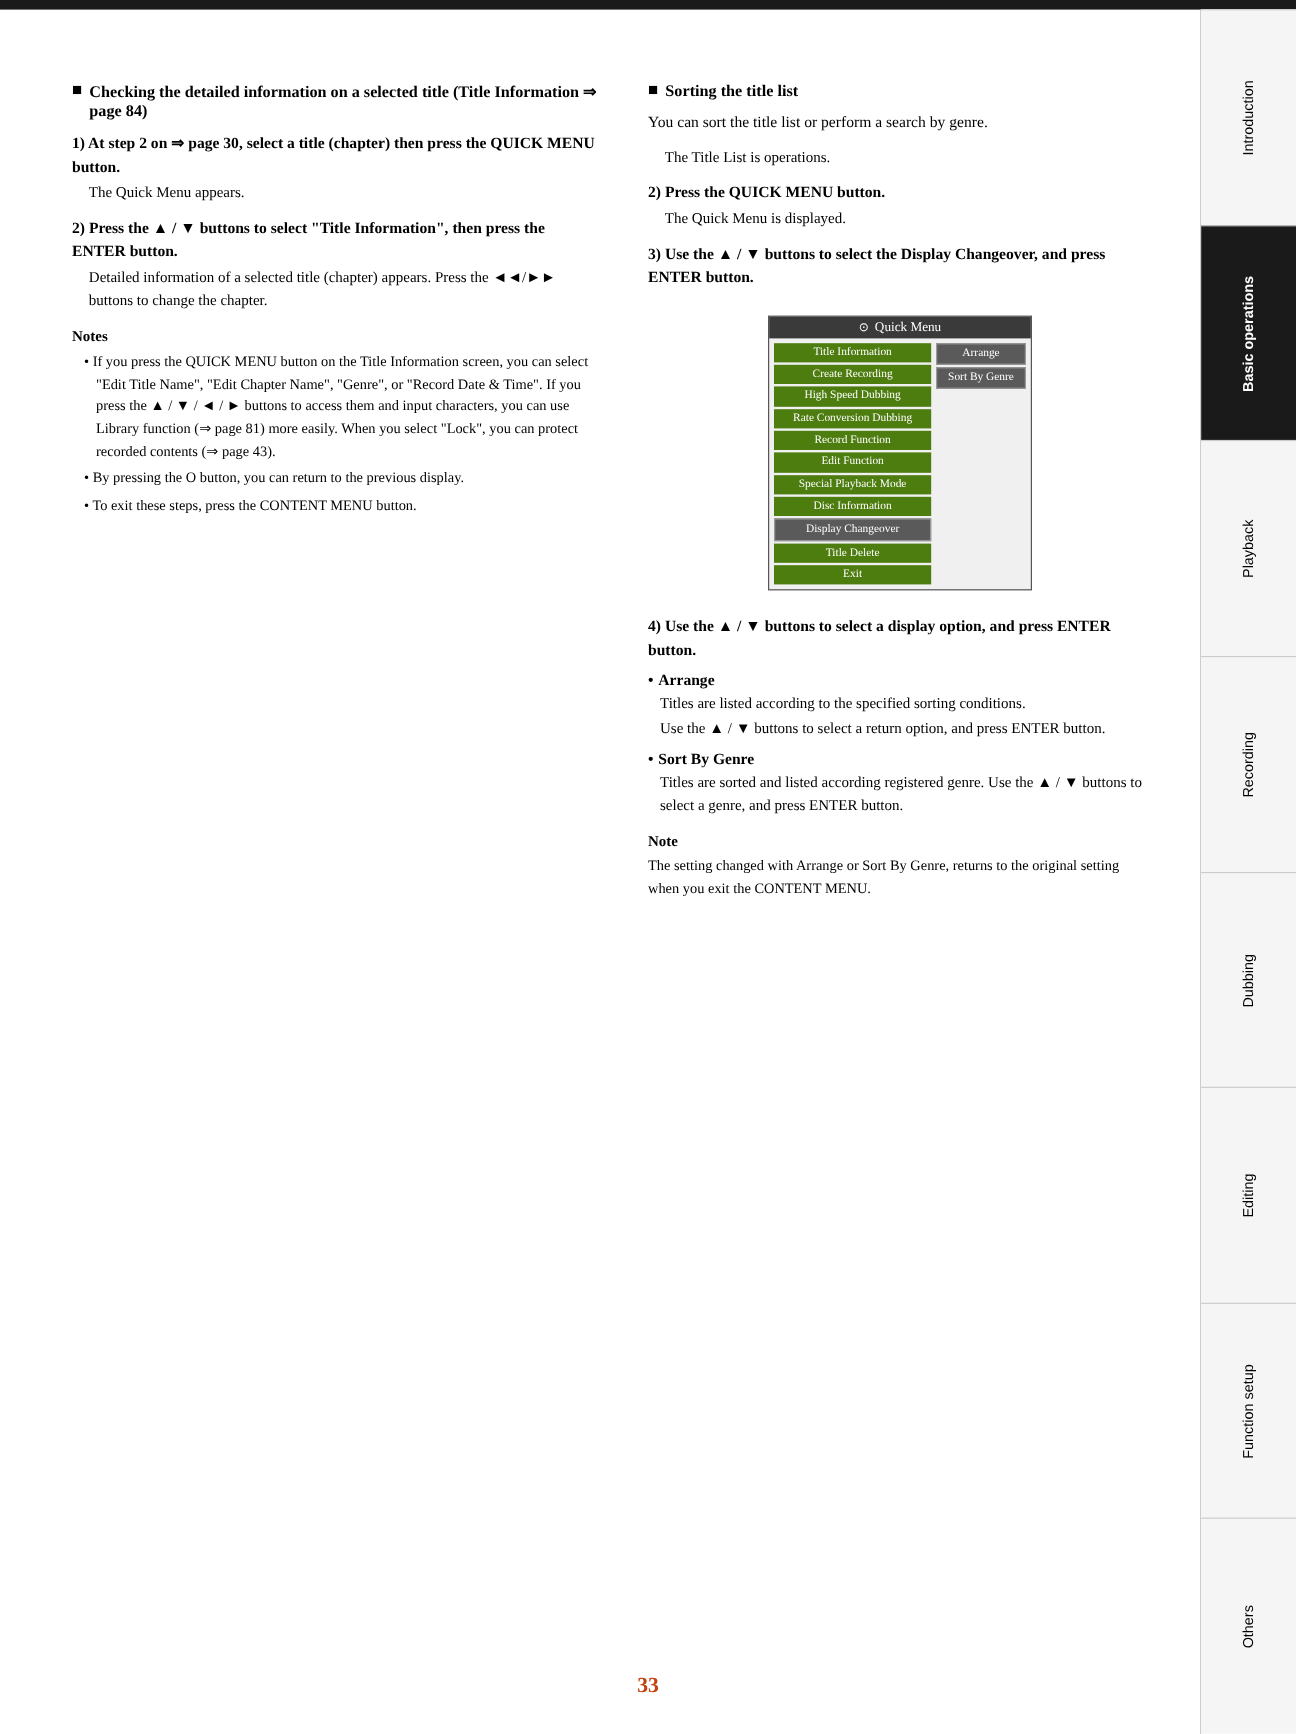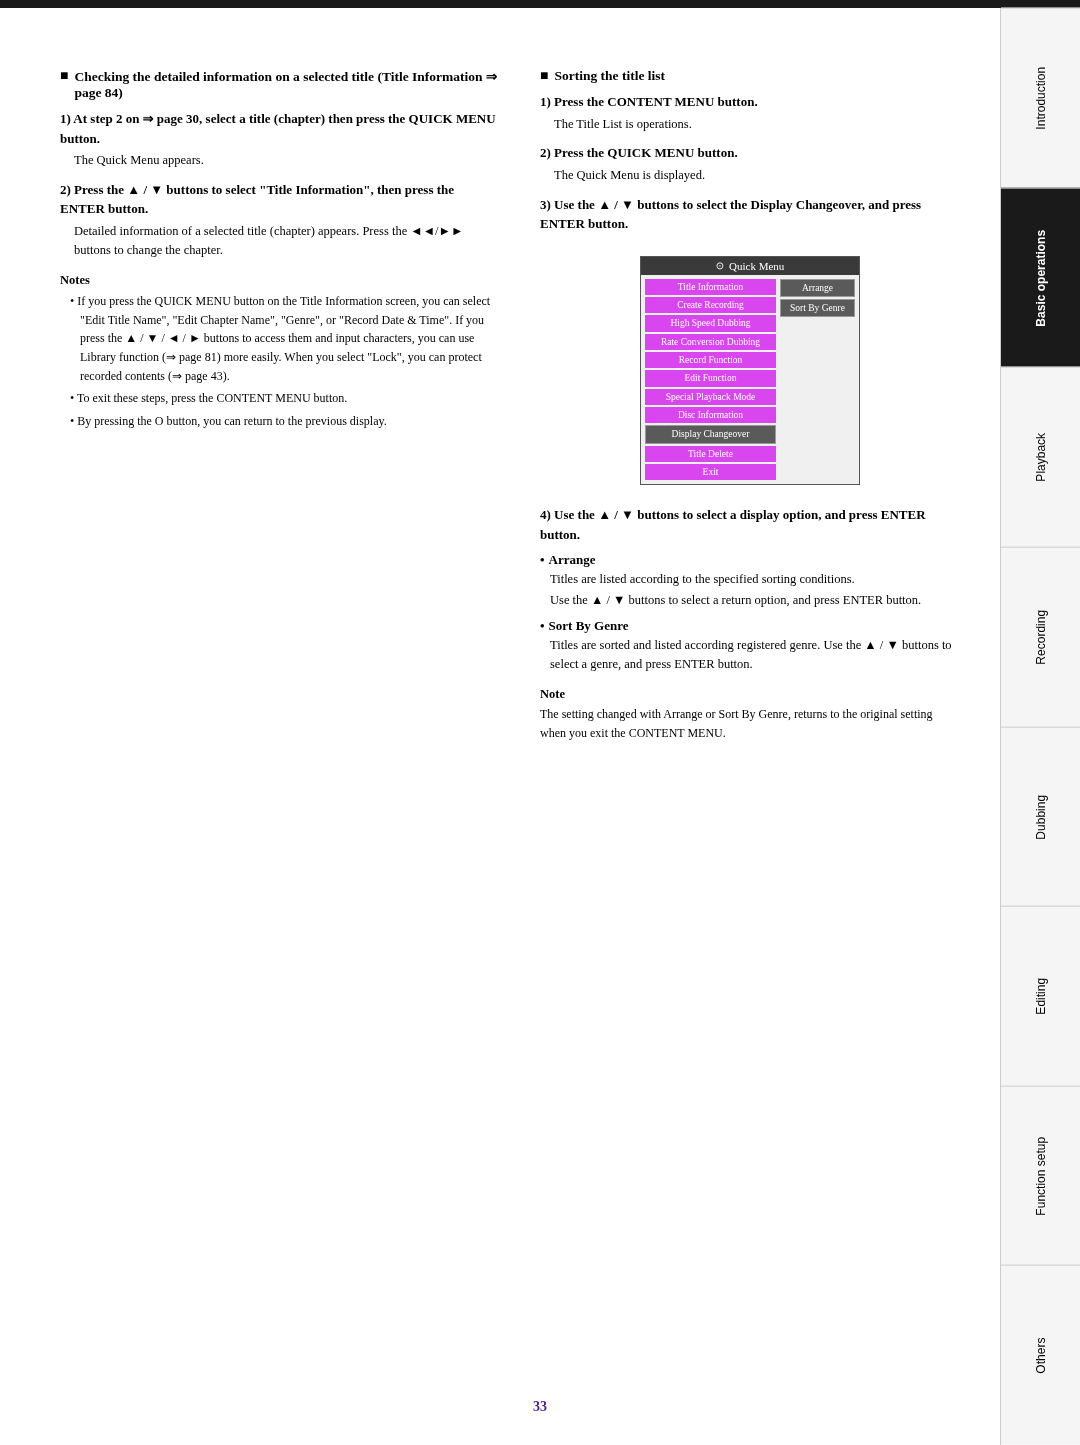--- a/index.html
+++ b/index.html
@@ -150,21 +150,21 @@
     }
 
     .qm-right {
       width: 75px;
       display: flex;
       flex-direction: column;
       gap: 2px;
     }
 
     .qm-item {
-      background: #d946ef;
+      background: #4d7c0f;
       color: white;
       text-align: center;
       padding: 2px 4px;
       font-size: 9.5px;
       line-height: 1.3;
     }
 
     .qm-item.highlighted {
       background: #5a5a5a;
       border: 1px solid #999;
@@ -222,23 +222,23 @@
       color: #fff;
       font-weight: bold;
     }
 
     
     .page-number {
       position: absolute;
       bottom: 30px;
       left: 50%;
       transform: translateX(-50%);
-      font-size: 14px;
-      font-weight: bold;
-      color: #4c1d95;
+      font-size: 18px;
+      font-weight: bold;
+      color: #c2410c;
     }
 
     .step-bold {
       font-weight: bold;
     }
 
     .diagram-wrapper {
       display: flex;
       justify-content: center;
       margin: 8px 0;
@@ -267,35 +267,33 @@
         <div class="step">
           <div class="step-text">
             <span class="step-bold">2)  Press the ▲ / ▼ buttons to select "Title Information", then press the ENTER button.</span>
           </div>
           <div class="sub-text">Detailed information of a selected title (chapter) appears. Press the ◄◄/►► buttons to change the chapter.</div>
         </div>
 
         <div class="notes-section">
           <div class="notes-title">Notes</div>
           <div class="notes-text">• If you press the QUICK MENU button on the Title Information screen, you can select "Edit Title Name", "Edit Chapter Name", "Genre", or "Record Date &amp; Time". If you press the ▲ / ▼ / ◄ / ► buttons to access them and input characters, you can use Library function (⇒ page 81) more easily. When you select "Lock", you can protect recorded contents (⇒ page 43).</div>
+          <div class="notes-text">• By pressing the O button, you can return to the previous display.</div>
           <div class="notes-text">• To exit these steps, press the CONTENT MENU button.</div>
-          <div class="notes-text">• By pressing the O button, you can return to the previous display.</div>
         </div>
 
       </div>
 
       <div class="col-right">
 
         <div class="section-title">Sorting the title list</div>
 
-
-        <div class="step">
-          <div class="step-text">
-            <span class="step-bold">1) Press the CONTENT MENU button.</span>
-          </div>
+        <div class="step-text" style="margin-bottom:10px;">You can sort the title list or perform a search by genre.</div>
+
+        <div class="step">
           <div class="sub-text">The Title List is operations.</div>
         </div>
 
         <div class="step">
           <div class="step-text">
             <span class="step-bold">2) Press the QUICK MENU button.</span>
           </div>
           <div class="sub-text">The Quick Menu is displayed.</div>
         </div>
 

